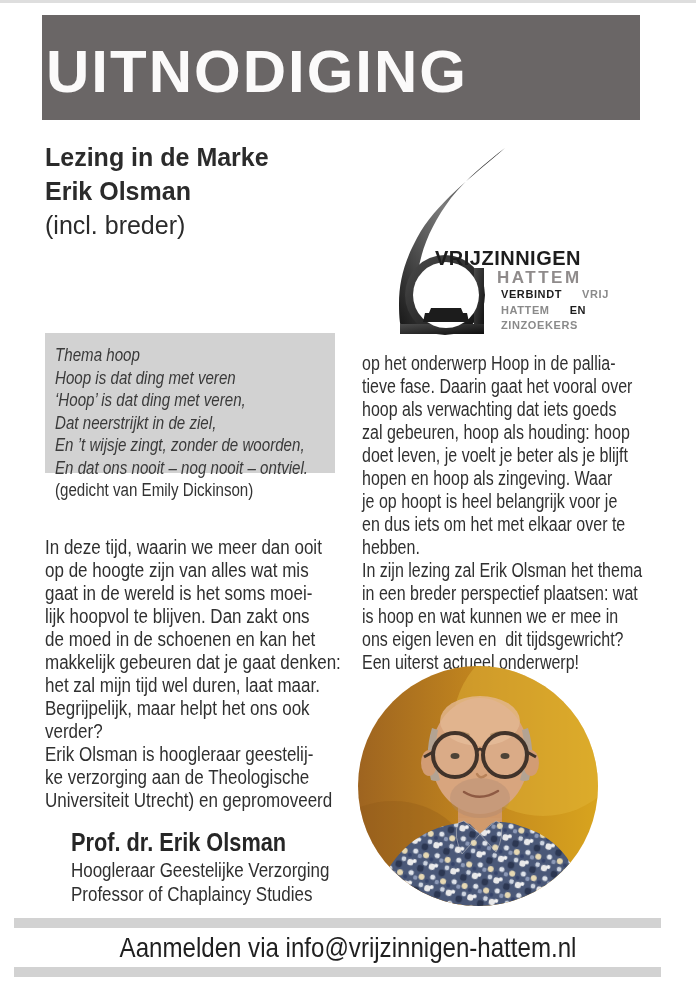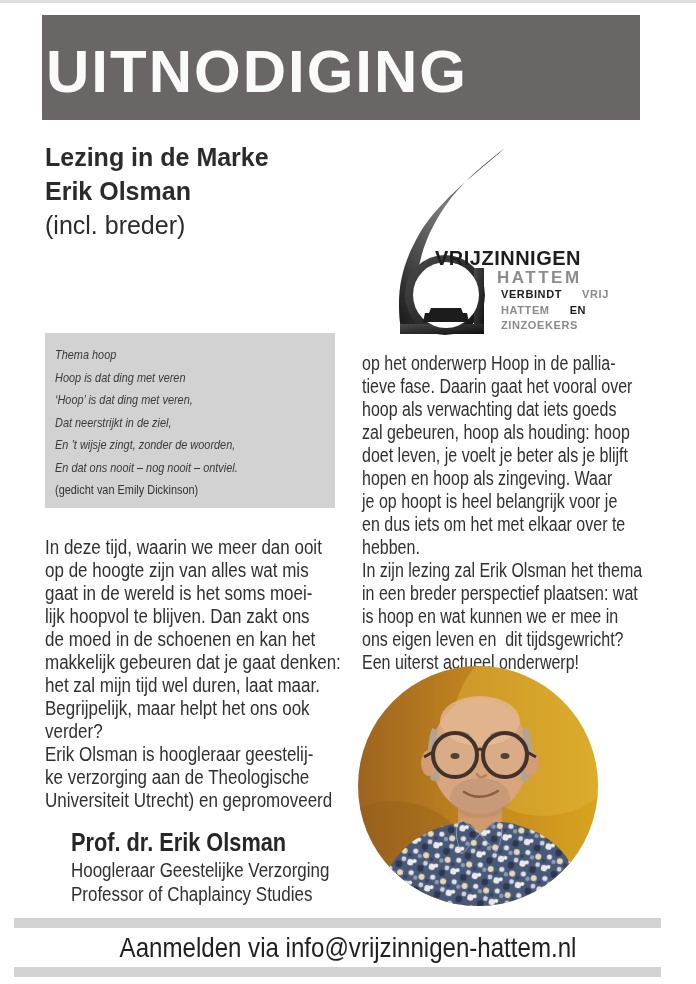--- a/index.html
+++ b/index.html
@@ -16,22 +16,22 @@
   .logo svg{position:absolute;left:0;top:0;}
   .lg-name1{position:absolute;left:62px;top:101px;font-size:20px;font-weight:bold;
             letter-spacing:.5px;color:#1d1d1d;white-space:nowrap;}
   .lg-name2{position:absolute;left:124px;top:122px;font-size:17px;font-weight:bold;
             letter-spacing:2.5px;color:#8f8b8b;white-space:nowrap;}
   .lg-tag{position:absolute;left:128px;top:141px;font-size:11px;font-weight:bold;
           letter-spacing:.6px;line-height:15.5px;white-space:nowrap;}
   .lg-tag .row{display:flex;gap:20px;}
   .lg-tag .dk{color:#1d1d1d;} .lg-tag .gy{color:#8a8a8a;}
   
-  .quote{position:absolute;left:45px;top:333px;width:290px;height:175px;background:#d2d2d2;
-         box-sizing:border-box;padding:11px 0 0 10px;font-size:13px;font-style:italic;
+  .quote{position:absolute;left:45px;top:333px;width:290px;height:140px;background:#d2d2d2;
+         box-sizing:border-box;padding:11px 0 0 10px;font-size:18px;font-style:italic;
          line-height:22.5px;color:#3a3a3a;}
   .quote .inner{transform:scaleX(.84);transform-origin:0 0;white-space:nowrap;}
   .quote .reg{font-style:normal;color:#333;}
   
   .colL{position:absolute;left:45px;top:536px;font-size:20px;line-height:23px;color:#303030;
         transform:scaleX(.85);transform-origin:0 0;white-space:nowrap;}
   .colR{position:absolute;left:362px;top:352px;font-size:20px;line-height:23px;color:#303030;
         transform:scaleX(.8);transform-origin:0 0;white-space:nowrap;}
   
   .speaker{position:absolute;left:71px;top:826px;transform:scaleX(.87);transform-origin:0 0;white-space:nowrap;}

